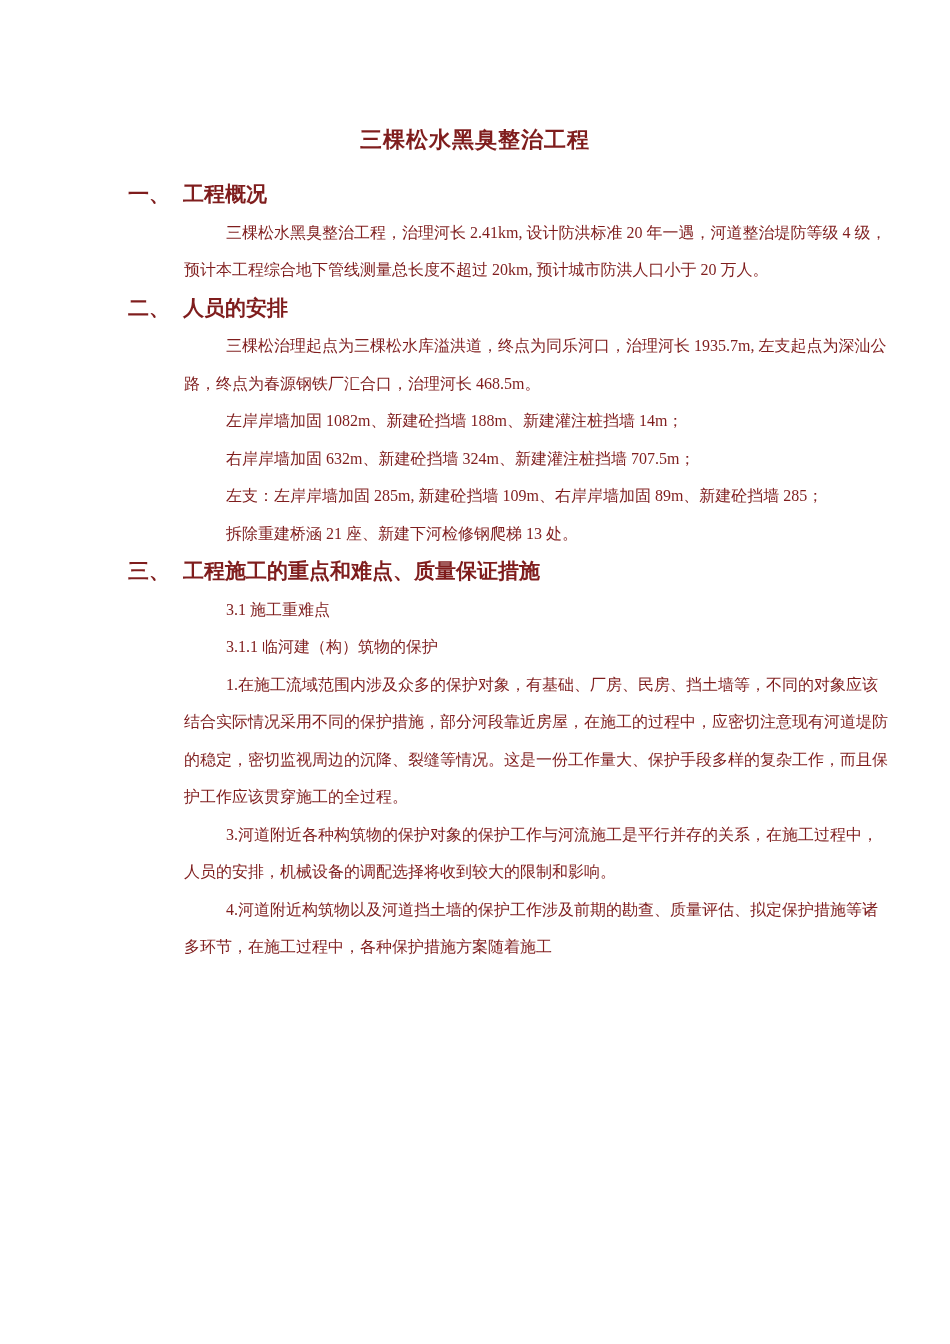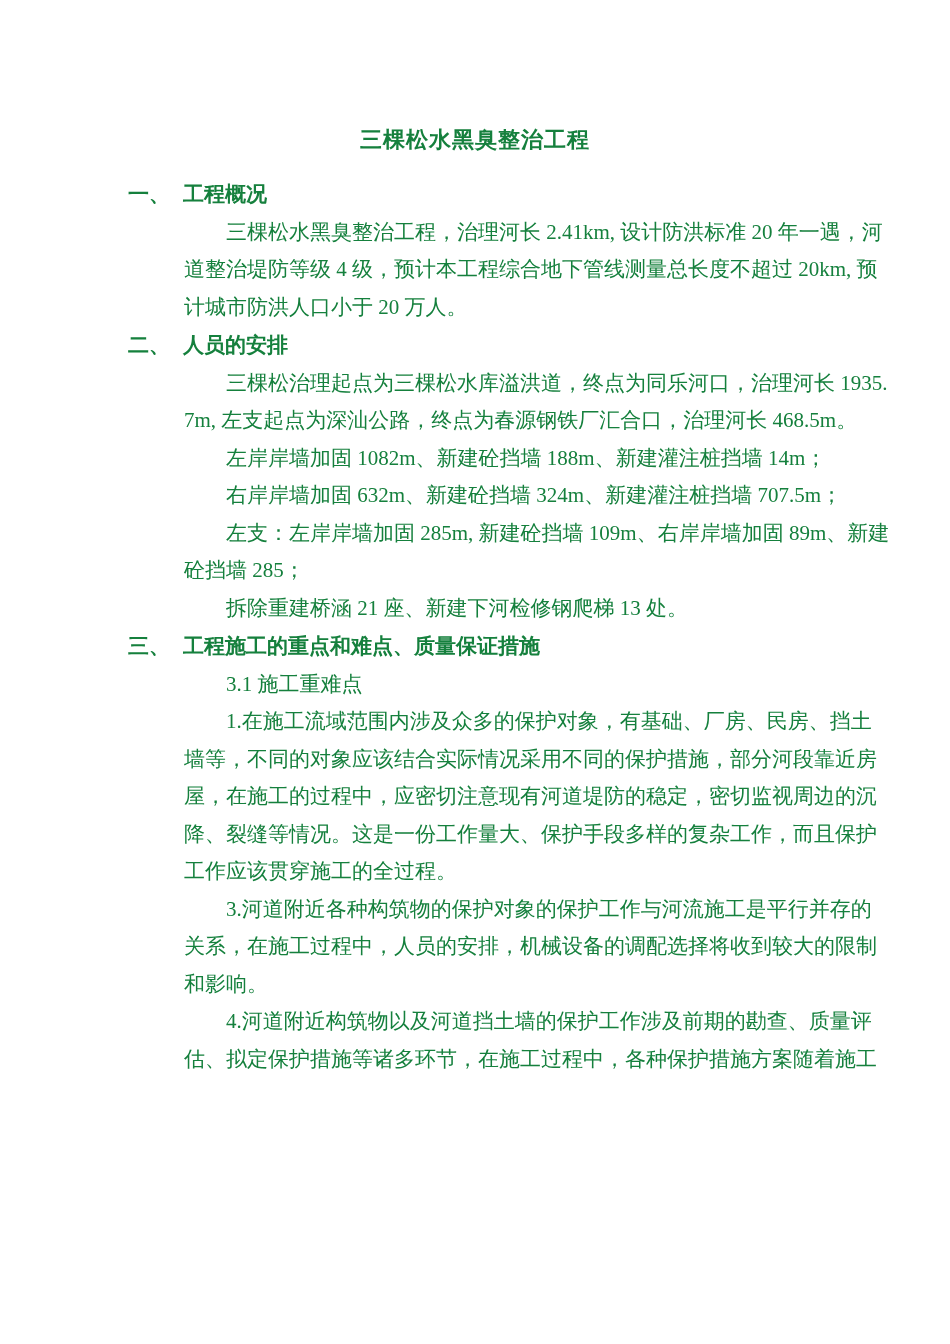--- a/index.html
+++ b/index.html
@@ -5,21 +5,21 @@
   html, body {
     margin: 0;
     padding: 0;
     background: #ffffff;
   }
   .page {
     position: relative;
     width: 950px;
     height: 1269px;
     background: #ffffff;
-    color: #15803d;
+    color: #7f1d1d;
     overflow: hidden;
     font-family: "Liberation Serif", serif;
   }
   .doc-title {
     margin: 0;
     padding-top: 121px;
     margin-bottom: 16px;
     text-align: center;
     font-family: "Liberation Serif", serif;
     font-weight: bold;
@@ -41,21 +41,21 @@
   }
   .heading-num {
     flex: 0 0 55px;
   }
   .heading-label {
     flex: 1 1 auto;
     font-family: Liberation Serif, serif;
   }
   .para {
     margin: 0 0 0 56px;
-    font-size: 21px;
+    font-size: 16px;
     line-height: 37.5px;
     text-indent: 42px;
     text-align: left;
     word-break: break-all;
   }
 </style>
 </head>
 <body>
 
 <div class="page">
@@ -86,19 +86,20 @@
         </div>
   </section>
 
   <section>
     <div class="section-heading-row">
       <span class="heading-num">三、</span>
       <span class="heading-label">工程施工的重点和难点、质量保证措施</span>
     </div>
     <div>
           <p class="para">3.1 施工重难点</p>
+          <p class="para">3.1.1 临河建（构）筑物的保护</p>
           <p class="para">1.在施工流域范围内涉及众多的保护对象，有基础、厂房、民房、挡土墙等，不同的对象应该结合实际情况采用不同的保护措施，部分河段靠近房屋，在施工的过程中，应密切注意现有河道堤防的稳定，密切监视周边的沉降、裂缝等情况。这是一份工作量大、保护手段多样的复杂工作，而且保护工作应该贯穿施工的全过程。</p>
           <p class="para">3.河道附近各种构筑物的保护对象的保护工作与河流施工是平行并存的关系，在施工过程中，人员的安排，机械设备的调配选择将收到较大的限制和影响。</p>
           <p class="para">4.河道附近构筑物以及河道挡土墙的保护工作涉及前期的勘查、质量评估、拟定保护措施等诸多环节，在施工过程中，各种保护措施方案随着施工</p>
         </div>
   </section>
 </div>
 </div>
 
 </body></html>

